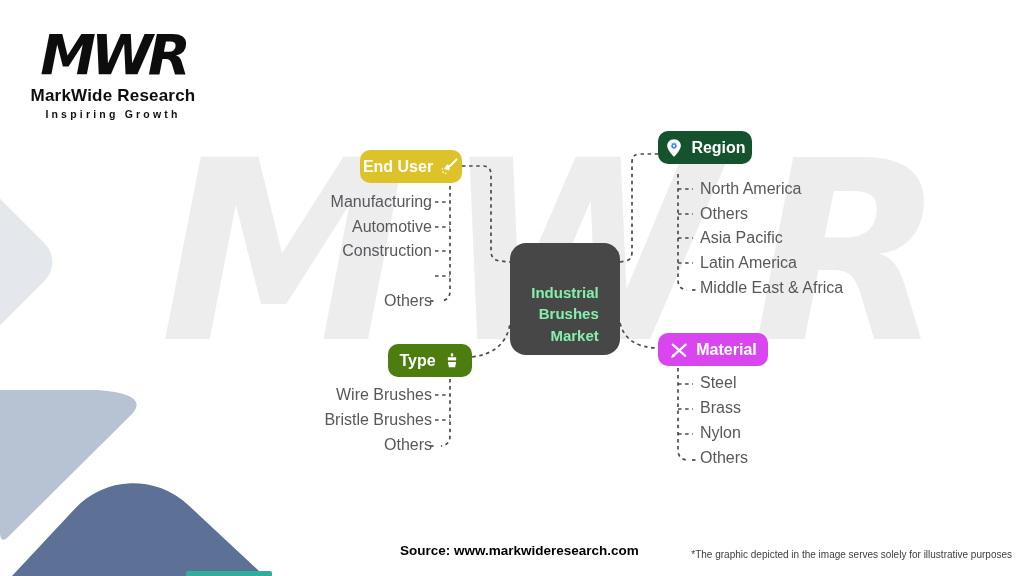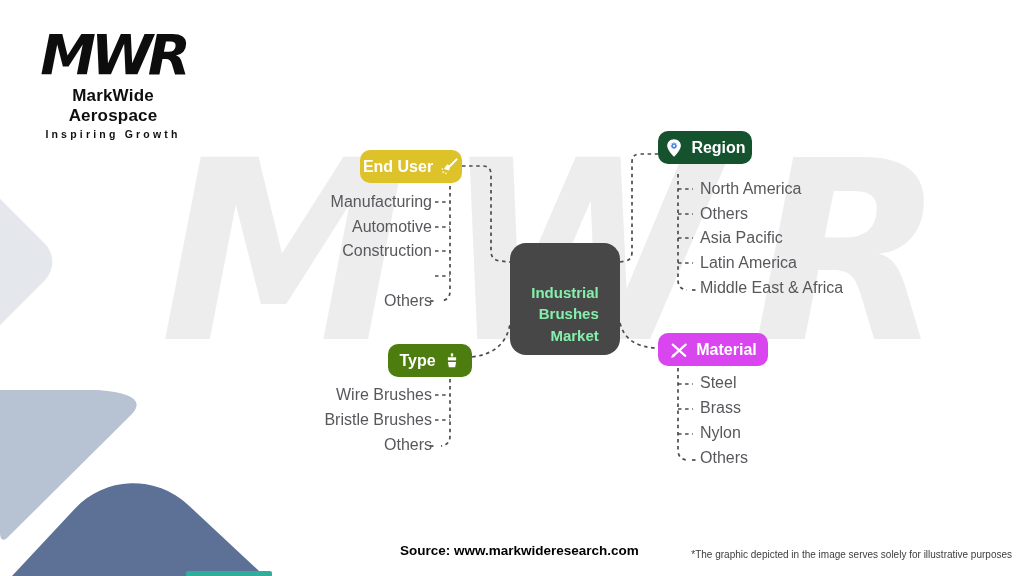--- a/index.html
+++ b/index.html
@@ -93,21 +93,21 @@
   <div class="decor" id="decor-mid-left"></div>
   <svg class="decor" style="left:0; top:380px;" width="200" height="196" viewBox="0 0 200 196">
     <path d="M0 10 L98 10 Q150 14 132 34 L10 155 Q0 166 0 152 Z" fill="#B7C2D3"></path>
   </svg>
   <div class="decor" id="decor-bottom-dark"></div>
   <div class="decor" id="decor-teal"></div>
   <div id="watermark">MWR</div>
 
   <div id="logo">
     <div id="logo-monogram">MWR</div>
-    <div id="logo-name">MarkWide Aerospace</div>
+    <div id="logo-name">MarkWide Research</div>
     <div id="logo-tagline">Inspiring Growth</div>
   </div>
 
 
   <svg id="connectors" width="1024" height="576" viewBox="0 0 1024 576">
 
     <path d="M462 166 L483 166 Q491 166 491 175 L491 251 Q491 260 500 261 L510 262"></path>
 
     <path d="M450 186 L450 291 Q450 300 441 301"></path>
     <path d="M430 301 L437 301"></path>

